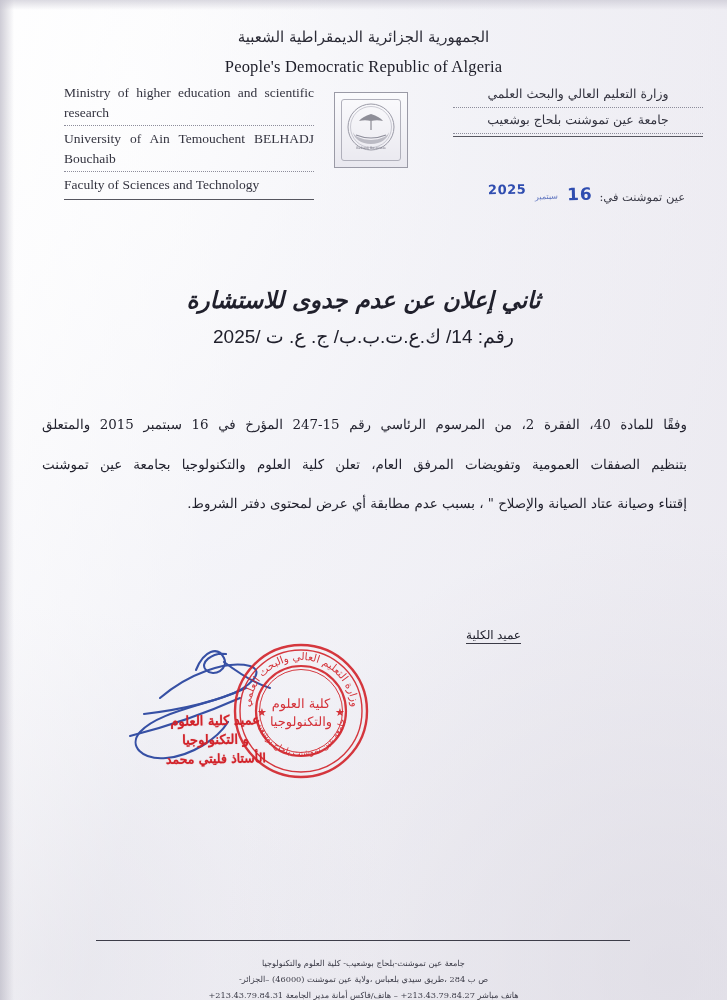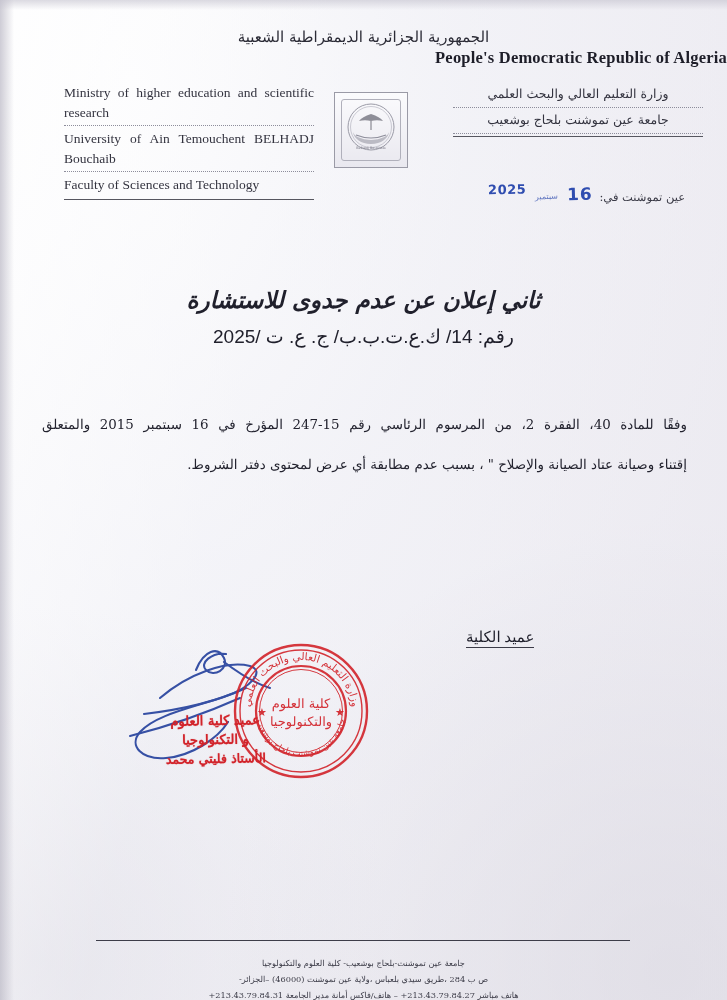--- a/index.html
+++ b/index.html
@@ -42,23 +42,22 @@
   .hdr-national{
     position:absolute;top:28px;left:0;width:727px;text-align:center;
   }
   .hdr-ar{
     font-family:"DejaVu Serif", serif;
     font-size:15px;color:#2b2b36;direction:rtl;letter-spacing:0px;
     line-height:1.25;
   }
   .hdr-en{
     font-family:"Liberation Serif", serif;
-    font-weight:bold;font-size:16.5px;color:#1d1d28;margin-top:1px;
+    font-weight:normal;font-size:16.5px;color:#1d1d28;margin-top:10px;
     letter-spacing:.2px;
-    text-align:right;
   }
 
   .hdr-cols{
     position:absolute;top:82px;left:16px;width:727px;height:90px;
   }
   .col-en{
     position:absolute;left:48px;top:0;width:250px;
     font-size:13.5px;color:#33333f;line-height:1.45;
   }
   .col-ar{
@@ -137,22 +136,22 @@
     font-family:"DejaVu Serif", serif;
     font-size:13.4px;color:#22222e;
     line-height:2.95;
   }
   .body-wrap p{margin:0;text-align:justify;text-align-last:justify;}
   .body-wrap p.last{text-align-last:right;}
 
   
   .dean-label{
     position:absolute;left:466px;top:628px;
-    direction:rtl;font-family:Liberation Serif, serif;
-    font-size:15px;color:#1f1f2b;
+    direction:rtl;font-family:Liberation Sans, sans-serif;
+    font-size:12px;color:#1f1f2b;
     border-bottom:1px solid #3a3a46;padding-bottom:1px;
   }
   .sig-zone{
     position:absolute;left:100px;top:640px;width:360px;height:150px;
   }
   
   .sig-svg{position:absolute;left:0;top:0;}
   
   .stamp{
     position:absolute;left:232px;top:642px;width:138px;height:138px;
@@ -236,20 +235,21 @@
     <span class="date-year">2025</span>
   </div>
 
   <div class="title-wrap">
     <div class="doc-title">ثاني إعلان عن عدم جدوى للاستشارة</div>
     <div class="doc-ref">رقم: 14/ ك.ع.ت.ب.ب/ ج. ع. ت /2025</div>
   </div>
 
   <div class="body-wrap">
     <p>وفقًا للمادة 40، الفقرة 2، من المرسوم الرئاسي رقم 15-247 المؤرخ في 16 سبتمبر 2015 والمتعلق</p>
+    <p>بتنظيم الصفقات العمومية وتفويضات المرفق العام، تعلن كلية العلوم والتكنولوجيا بجامعة عين تموشنت</p>
     <p class="last">إقتناء وصيانة عتاد الصيانة والإصلاح " ، بسبب عدم مطابقة أي عرض لمحتوى دفتر الشروط.</p>
   </div>
 
   <div class="dean-label">عميد الكلية</div>
 
   <div class="sig-zone">
     <svg class="sig-svg" width="360" height="150" viewBox="0 0 360 150" aria-hidden="true">
       <g fill="none" stroke="#27439e" stroke-width="2.1" stroke-linecap="round" stroke-linejoin="round" opacity=".92">
         <path d="M96 30 C104 10 118 6 124 18 C129 29 114 38 106 30 C99 23 112 12 126 14"></path>
         <path d="M60 58 C88 34 126 20 150 26 C166 31 150 48 126 56 C96 67 56 74 40 92 C28 106 42 120 66 118 C92 116 118 98 128 82"></path>

